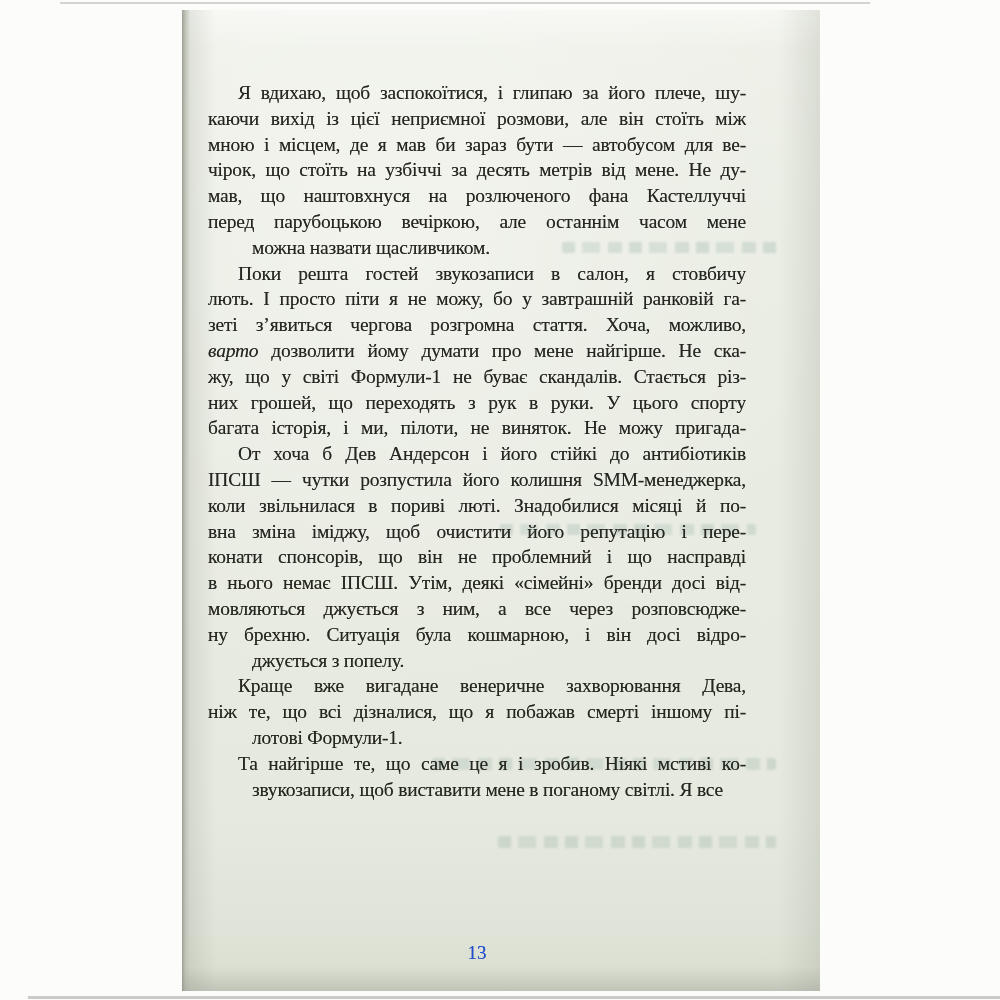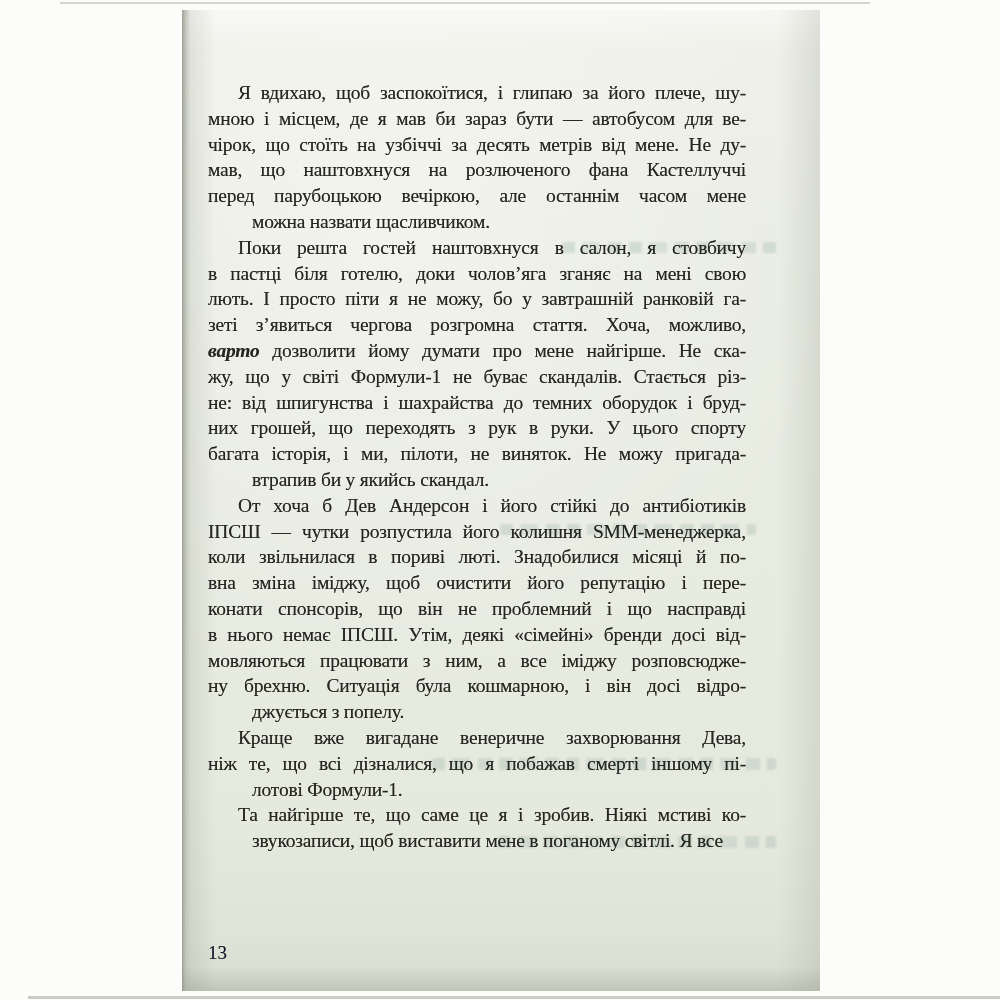--- a/index.html
+++ b/index.html
@@ -40,25 +40,25 @@
     font-size:19.5px;letter-spacing:-0.2px;color:#24261f;
     text-shadow:0 0 .5px rgba(46,48,40,.55);
   }
   .line{
     line-height:25.8px;height:25.8px;overflow:hidden;
     text-align:justify;text-align-last:justify;
     white-space:normal;
   }
   .line.last{text-align-last:left;margin-left:44px;}
   .line.first{text-indent:30px;}
-  .it{font-style:italic;font-weight:bold;}
+  .it{font-style:italic;}
 
   .page-number{
     position:absolute;left:208px;top:942px;width:538px;
-    font-size:19px;color:#0f172a;
+    text-align:center;font-size:19px;color:#1d4ed8;
     text-shadow:0 0 .5px rgba(46,48,40,.5);
   }
 
   
   .ghost{
     position:absolute;height:11px;border-radius:2px;filter:blur(1.1px);opacity:.55;
     background:
       repeating-linear-gradient(90deg,
         rgba(139,168,158,.50) 0px, rgba(139,168,158,.50) 13px,
         rgba(139,168,158,0) 13px, rgba(139,168,158,0) 20px,
@@ -89,46 +89,44 @@
   </div>
 
   <div class="ghost g1"></div>
   <div class="ghost g2"></div>
   <div class="ghost g3"></div>
   <div class="ghost g4"></div>
 
   <div class="text-block">
       <div>
         <div class="line first">Я вдихаю, щоб заспокоїтися, і глипаю за його плече, шу-</div>
+        <div class="line">каючи вихід із цієї неприємної розмови, але він стоїть між</div>
         <div class="line">мною і місцем, де я мав би зараз бути — автобусом для ве-</div>
         <div class="line">чірок, що стоїть на узбіччі за десять метрів від мене. Не ду-</div>
         <div class="line">мав, що наштовхнуся на розлюченого фана Кастеллуччі</div>
         <div class="line">перед парубоцькою вечіркою, але останнім часом мене</div>
         <div class="line last">можна назвати щасливчиком.</div>
       </div>
       <div>
-        <div class="line first">Поки решта гостей наштовхнуся в салон, я стовбичу</div>
-        <div class="line">в пастці біля готелю, доки чолов’яга зганяє на мені свою</div>
+        <div class="line first">Поки решта гостей звукозаписи в салон, я стовбичу</div>
         <div class="line">лють. І просто піти я не можу, бо у завтрашній ранковій га-</div>
         <div class="line">зеті з’явиться чергова розгромна стаття. Хоча, можливо,</div>
         <div class="line"><span class="it">варто</span><span> дозволити йому думати про мене найгірше. Не ска-</span></div>
         <div class="line">жу, що у світі Формули-1 не буває скандалів. Стається різ-</div>
-        <div class="line">не: від шпигунства і шахрайства до темних оборудок і бруд-</div>
         <div class="line">них грошей, що переходять з рук в руки. У цього спорту</div>
         <div class="line">багата історія, і ми, пілоти, не виняток. Не можу пригада-</div>
-        <div class="line last">втрапив би у якийсь скандал.</div>
       </div>
       <div>
         <div class="line first">От хоча б Дев Андерсон і його стійкі до антибіотиків</div>
         <div class="line">ІПСШ — чутки розпустила його колишня SMM-менеджерка,</div>
         <div class="line">коли звільнилася в пориві люті. Знадобилися місяці й по-</div>
         <div class="line">вна зміна іміджу, щоб очистити його репутацію і пере-</div>
         <div class="line">конати спонсорів, що він не проблемний і що насправді</div>
         <div class="line">в нього немає ІПСШ. Утім, деякі «сімейні» бренди досі від-</div>
-        <div class="line">мовляються працювати з ним, а все іміджу розповсюдже-</div>
+        <div class="line">мовляються джується з ним, а все через розповсюдже-</div>
         <div class="line">ну брехню. Ситуація була кошмарною, і він досі відро-</div>
         <div class="line last">джується з попелу.</div>
       </div>
       <div>
         <div class="line first">Краще вже вигадане венеричне захворювання Дева,</div>
         <div class="line">ніж те, що всі дізналися, що я побажав смерті іншому пі-</div>
         <div class="line last">лотові Формули-1.</div>
         <div class="line first">Та найгірше те, що саме це я і зробив. Ніякі мстиві ко-</div>
         <div class="line last">звукозаписи, щоб виставити мене в поганому світлі. Я все</div>
       </div>

